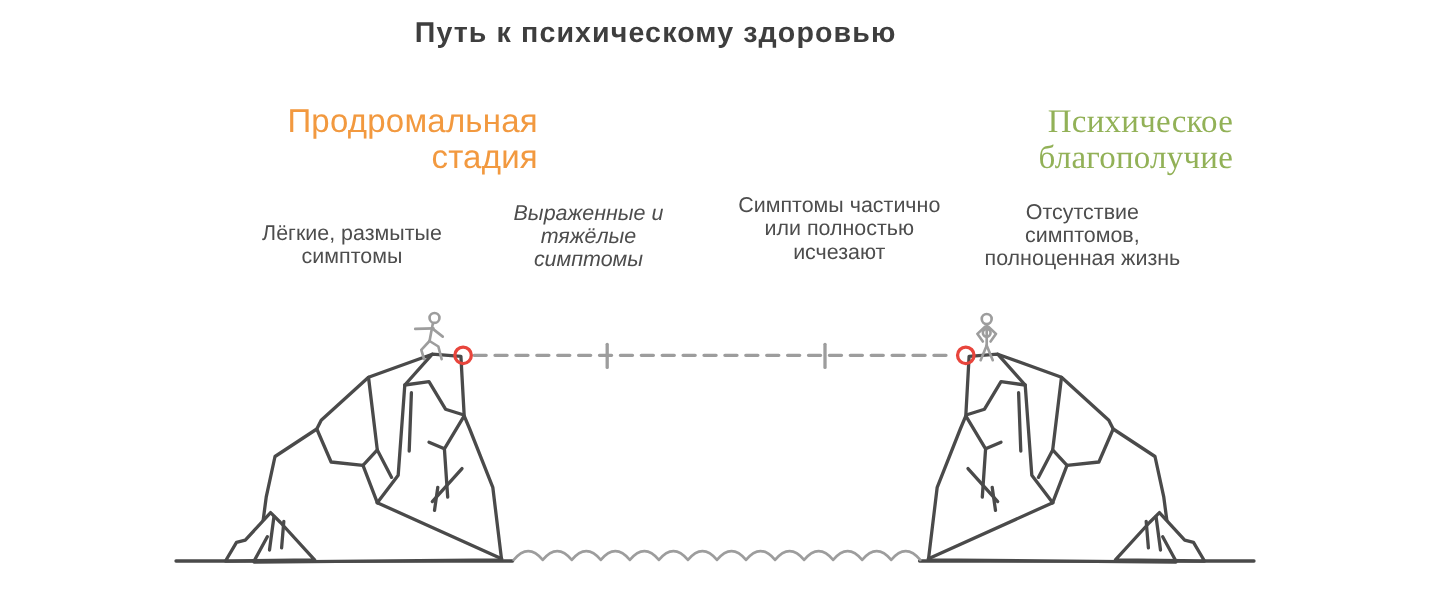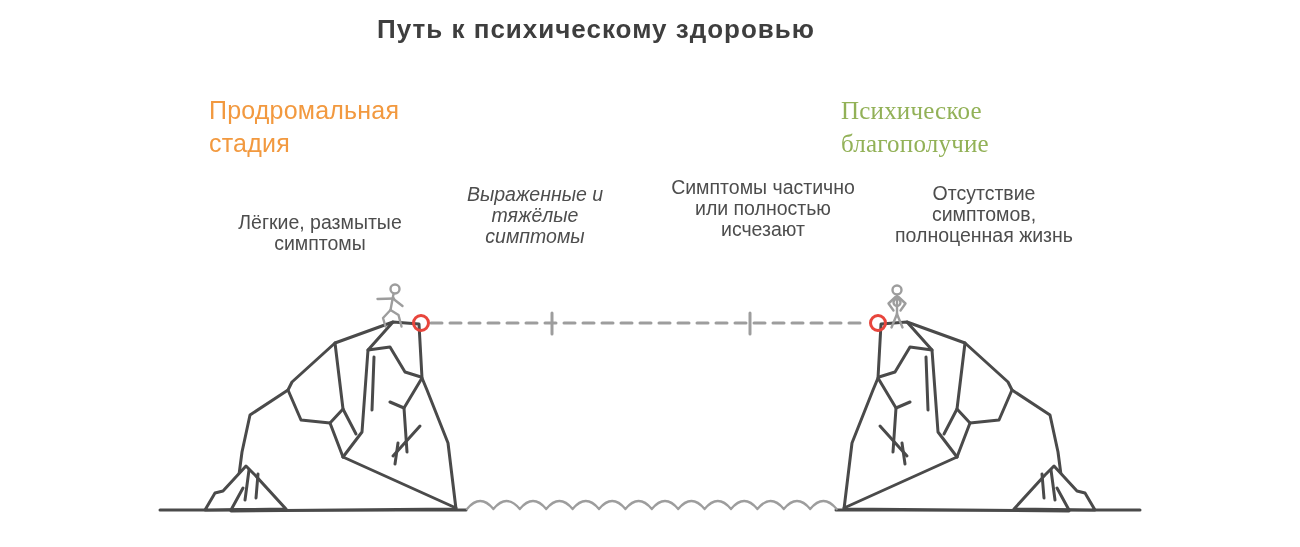--- a/index.html
+++ b/index.html
@@ -1,40 +1,40 @@
 <!DOCTYPE html>
 <html style="--ink: #3E3E3E; --line_dark: #4A4A4A; --line_soft: #9D9D9D; --marker_red: #E8453C; --text_dark: #4D4D4D;"><head>
 <meta charset="utf-8">
 <style>
   html,body{margin:0;padding:0;background:#fff;}
   #canvas{position:relative;width:1188px;height:547px;background:#fff;overflow:hidden;
           font-family:"Liberation Sans",sans-serif;}
   .title{position:absolute;left:2px;top:14px;width:100%;text-align:center;
          font-size:26px;font-weight:bold;color:var(--ink);letter-spacing:1px;}
-  .stage-label{position:absolute;width:280px;text-align:left;font-size:25px;
+  .stage-label{position:absolute;width:280px;text-align:right;font-size:30px;
                line-height:33px;letter-spacing:.2px;white-space:pre-line;}
   .stage-desc{position:absolute;width:250px;text-align:center;font-size:19.5px;
               line-height:21px;color:var(--text_dark);white-space:pre-line;}
   svg{position:absolute;left:0;top:0;}
   .dark{stroke:var(--line_dark);fill:none;stroke-width:3;stroke-linejoin:round;stroke-linecap:round;}
   .darkfill{stroke:var(--line_dark);fill:#fff;stroke-width:3;stroke-linejoin:round;stroke-linecap:round;}
   .soft{stroke:var(--line_soft);fill:none;stroke-width:2.4;stroke-linejoin:round;stroke-linecap:round;}
 </style>
 </head>
 <body>
 
 <div id="canvas">
   <div class="title">Путь к психическому здоровью</div>
 
   <div class="stage-label" style="left: 209px; top: 94px; color: rgb(242, 153, 63);">Продромальная
 стадия</div>
   <div class="stage-label" style="left: 841px; top: 94px; color: rgb(146, 177, 87); font-family: Liberation Serif, serif;">Психическое
 благополучие</div>
 
-  <div class="stage-desc" style="left:195px;top:212px;">Лёгкие, размытые
+  <div class="stage-desc" style="left:195px;top:202px;">Лёгкие, размытые
 симптомы</div>
   <div class="stage-desc" style="left:410px;top:184px;font-style:italic;">Выраженные и
 тяжёлые
 симптомы</div>
   <div class="stage-desc" style="left:638px;top:177px;">Симптомы частично
 или полностью
 исчезают</div>
   <div class="stage-desc" style="left:859px;top:183px;">Отсутствие
 симптомов,
 полноценная жизнь</div>

